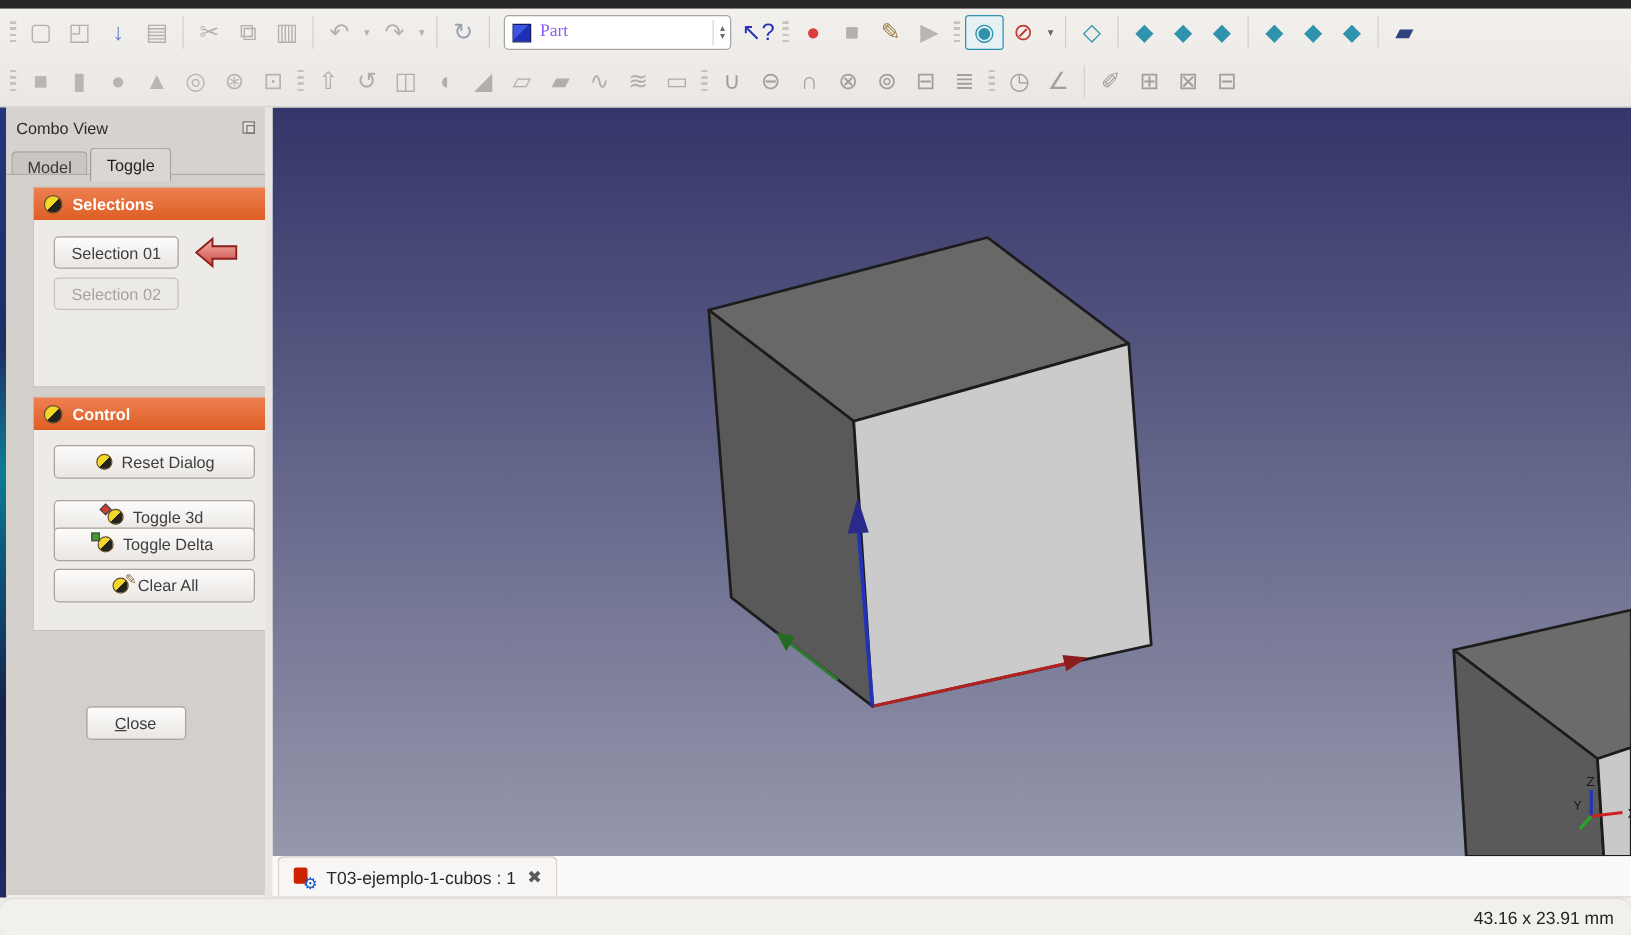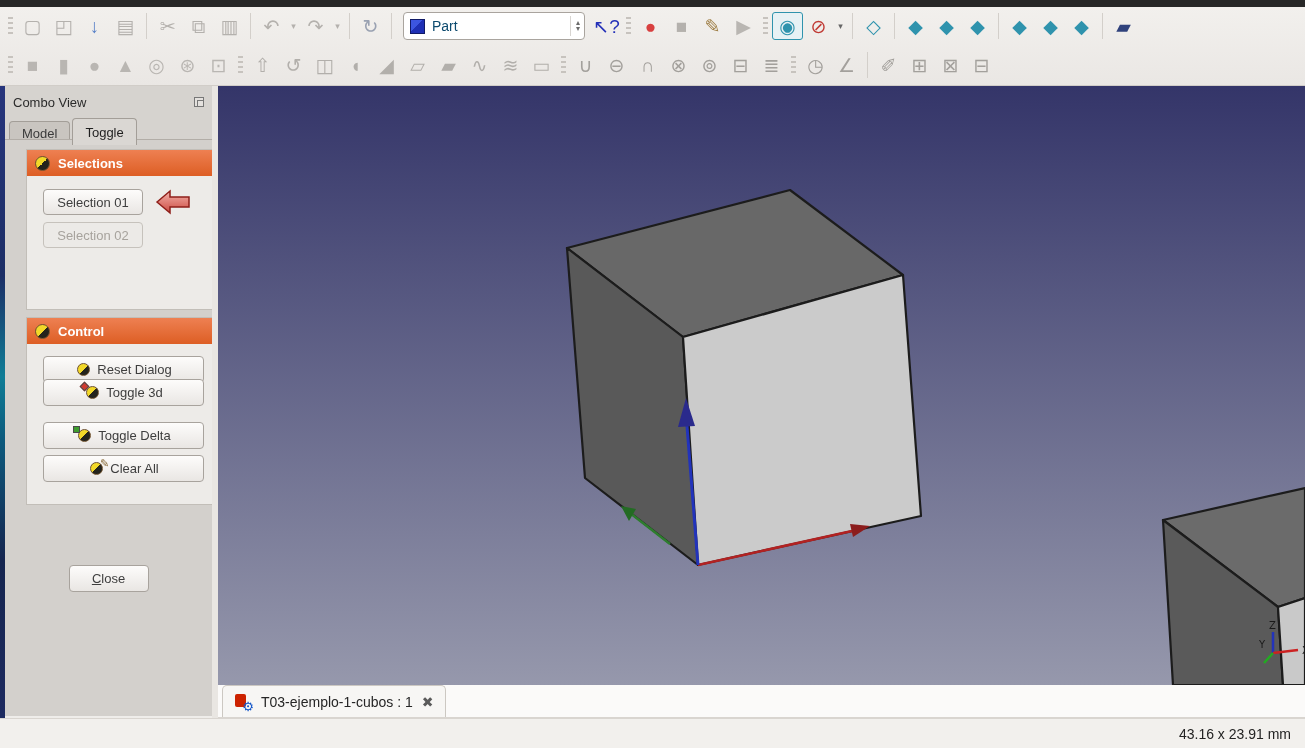--- a/index.html
+++ b/index.html
@@ -23,21 +23,21 @@
   .tbicon.small { width:13px; font-size:9px; }
   .tbicon.boxed { border:1px solid #2f93ad; background:#e7f1f4; }
   .tsep { width:1px; height:26px; background:#d3cfca; margin:0 5px; display:inline-block; }
   .thandle { width:5px; height:18px; margin:0 4px; display:inline-block;
     background:repeating-linear-gradient(180deg,#c7c3be 0 2px,transparent 2px 5px); }
   
   .wb-combo { display:flex; align-items:center; height:28px; width:182px; margin:0 6px;
     background:#fff; border:1px solid #a9a49e; border-radius:4px; padding:0 4px 0 6px; }
   .wb-cube { width:15px; height:15px; background:linear-gradient(135deg,#3c55e0 0 45%,#1e2fb4 45%);
     border:1px solid #101a66; margin-right:7px; }
-  .wb-label { flex:1; color:#0c4a6e; font-size:14px; }
+  .wb-label { flex:1; color:#8b5cf6; font-size:14px;font-family:Liberation Serif, serif; }
   .wb-spin { display:flex; flex-direction:column; align-items:center; justify-content:center;
     color:#6b6b6b; font-size:8px; line-height:6px; border-left:1px solid #d8d5d1; padding-left:5px; height:20px; }
   
   .desk-strip { position:absolute; left:0; top:86px; width:5px; height:632px;
     background:linear-gradient(180deg,#27357c 0%,#1c2e66 30%,#0f7d96 46%,#0c5a7d 56%,#15254f 75%,#1d2a60 100%); }
   
   .panel { position:absolute; left:5px; top:86px; width:207px; height:630px; background:#d6d3cf; }
   .panel-header { height:26px; display:flex; align-items:center; padding:16px 8px; color:#2b2b2b; font-size:13px; }
   .panel-header .spacer { flex:1; }
   .dockico { width:10px; height:10px; border:1px solid #777; background:#e4e1de; position:relative; }
@@ -57,21 +57,21 @@
     background:linear-gradient(135deg,#f2d829 0 50%,#23231c 50%); }
   .tape.sm { width:13px; height:13px; }
   .btn { display:inline-flex; align-items:center; justify-content:center; gap:6px;
     font-family:inherit; font-size:13px; color:#3e3e3e; cursor:default;
     background:linear-gradient(#fdfcfb,#e9e6e3); border:1px solid #a8a39d; border-radius:4px; }
   .btn.disabled { background:#eceae7; border-color:#c6c2bc; color:#a7a39d; }
   .sel-btn { position:absolute; left:16px; width:100px; height:26px; }
   .sel-1 { top:39px; } .sel-2 { top:72px;text-align:center; }
   .arrow-note { position:absolute; left:127px; top:38px; }
   .ctl-btn { position:absolute; left:16px; width:161px; height:27px; }
-  .ctl-1 { top:38px; } .ctl-2 { top:61px; } .ctl-3 { top:104px; } .ctl-4 { top:137px; }
+  .ctl-1 { top:38px; } .ctl-2 { top:82px; } .ctl-3 { top:104px; } .ctl-4 { top:137px; }
   .bico { position:relative; width:16px; height:15px; display:inline-flex; align-items:center; justify-content:center; flex:none; }
   .flag { position:absolute; width:7px; height:7px; left:-3px; top:-2px; border:1px solid #4a4a4a; }
   .flag.red { background:#cf3b31; transform:rotate(45deg); }
   .flag.green { background:#3f9d2f; }
   .pencil { position:absolute; right:-5px; top:-4px; font-size:11px; color:#8a6d3b; }
   .close-row { position:absolute; left:0; top:425px; width:207px; text-align:center; }
   .close-btn { width:80px; height:27px; }
   .accel { text-decoration:underline; }
   
   .splitter { position:absolute; left:212px; top:86px; width:6px; height:632px; background:#e9e6e2; }
@@ -82,21 +82,21 @@
     background:#fbfaf9; border-bottom:1px solid #d9d5d0; display:flex; align-items:flex-end; padding-left:4px; }
   .doc-tab { height:32px; display:flex; align-items:center; gap:9px; padding:0 12px;
     background:#f7f6f4; border:1px solid #ccc8c2; border-bottom:none; border-radius:5px 5px 0 0; font-size:14px; color:#262626; }
   .fc-ico { position:relative; width:17px; height:16px; flex:none; }
   .fc-ico .doc { position:absolute; left:0; top:0; width:11px; height:13px; background:#cc2200; border-radius:2px; }
   .fc-ico .gear { position:absolute; right:-2px; bottom:-3px; font-size:13px; line-height:1; color:#1457c9; }
   .tab-close { font-size:14px; font-weight:bold; color:#5a5a5a; }
   
   .statusbar { position:absolute; left:0; top:718px; width:1305px; height:30px;
     background:#f2f0ed; border-top:1px solid #d9d5d0; display:flex; align-items:center; justify-content:flex-end; padding-right:14px;
-    font-size:14px; color:#232323; }
+    font-size:14px; color:#232323;border-radius:11px; }
 </style>
 </head>
 <body>
 
 <div class="top-strip"></div>
 
 <div class="toolbar-area">
   <div class="trow trow1">
     <div class="tgroup">
         <span class="thandle"></span>

